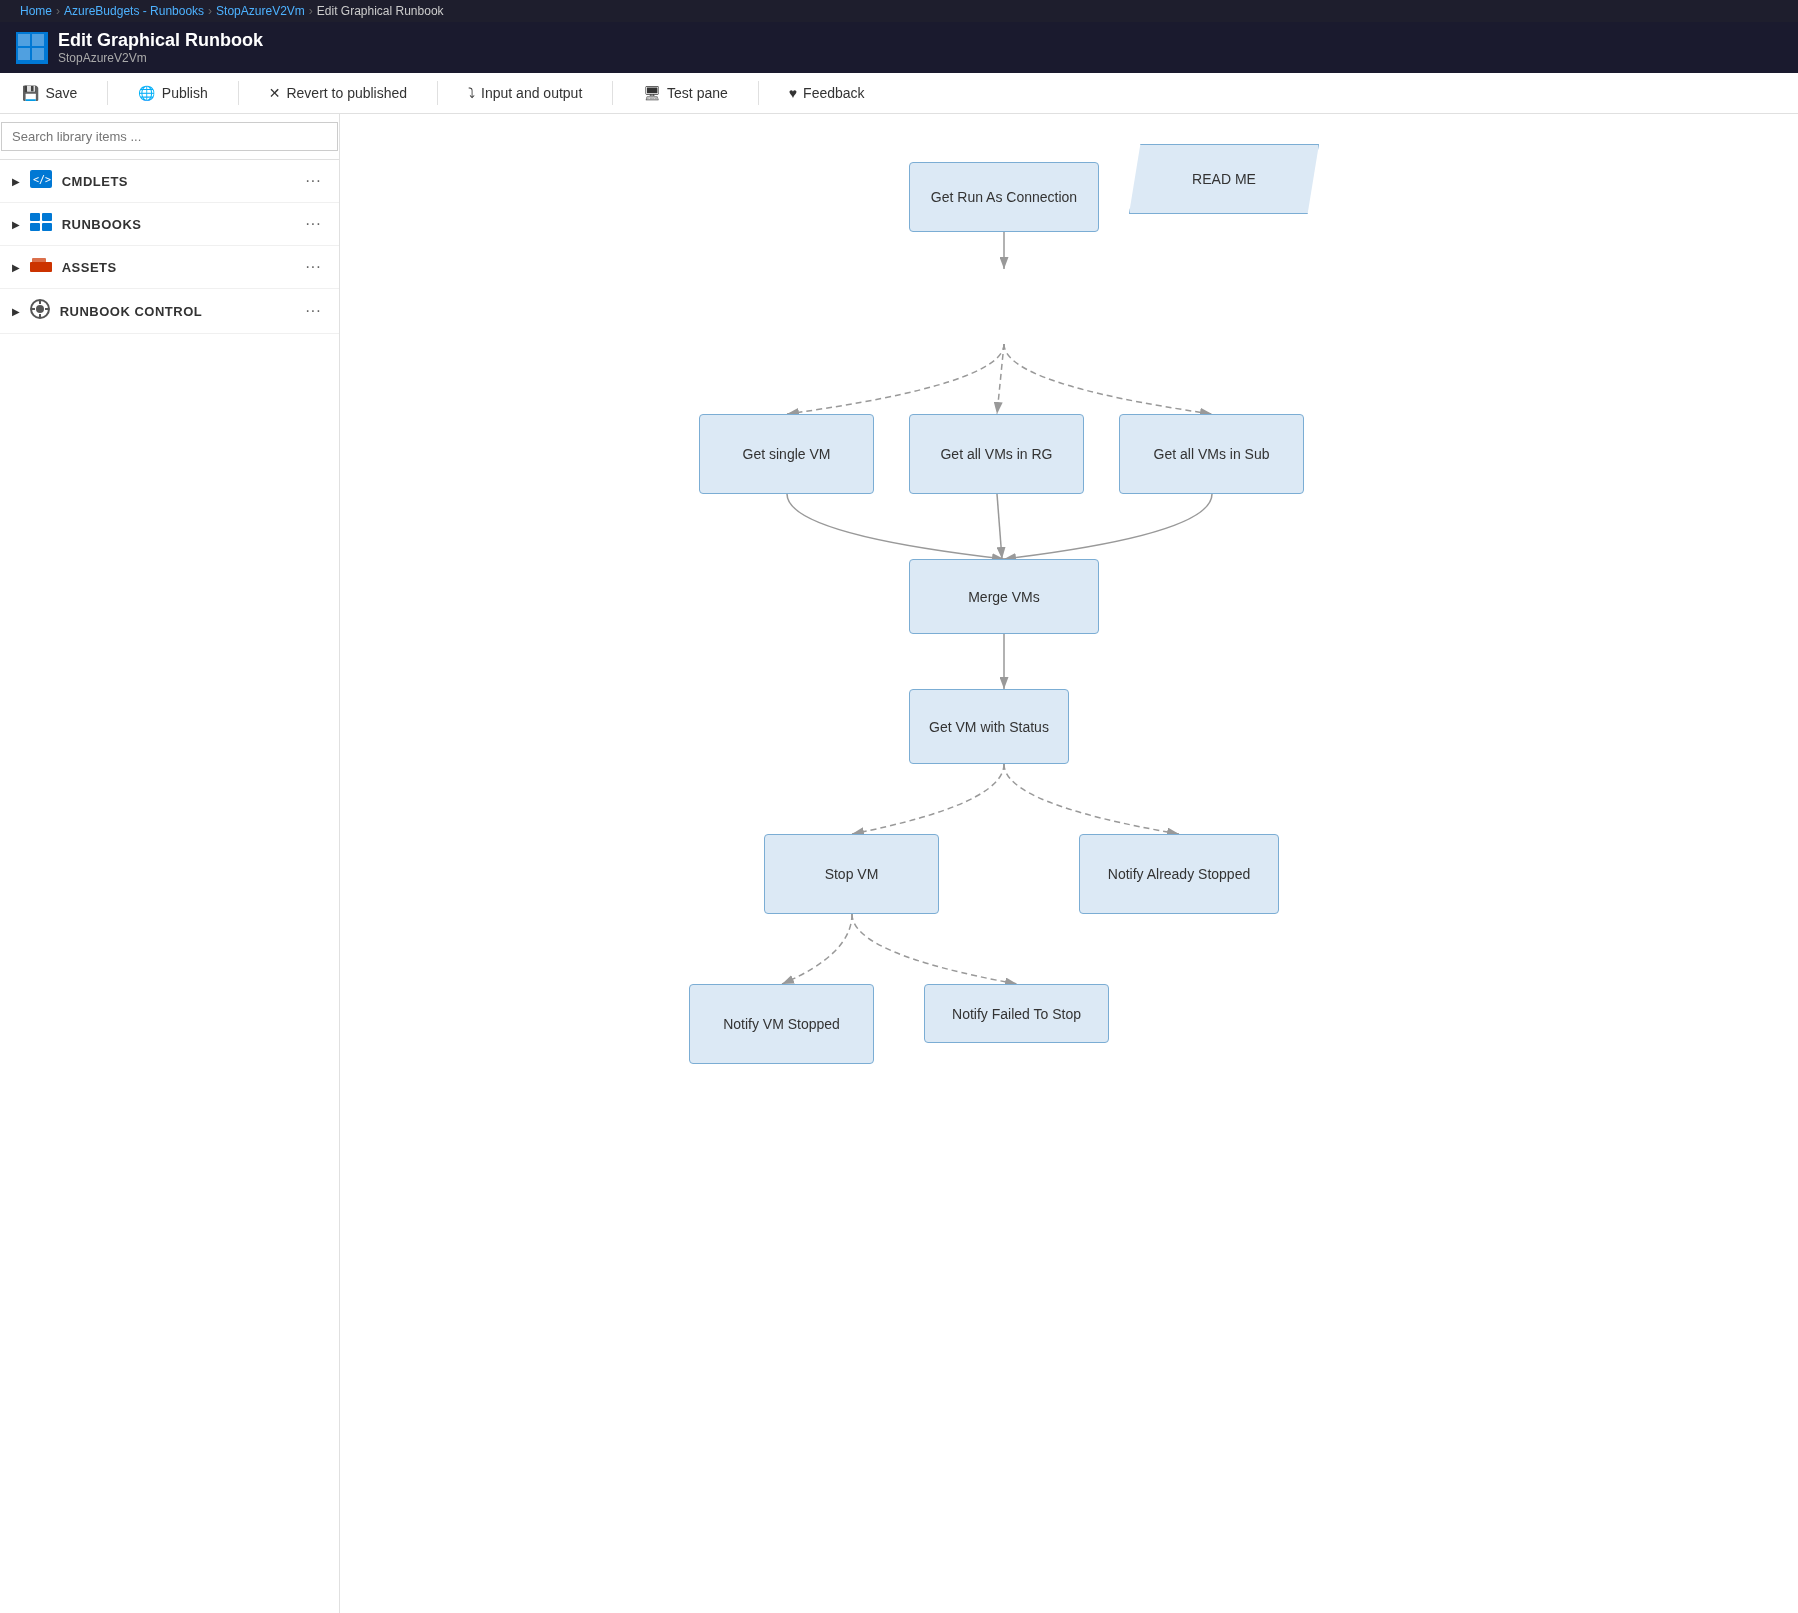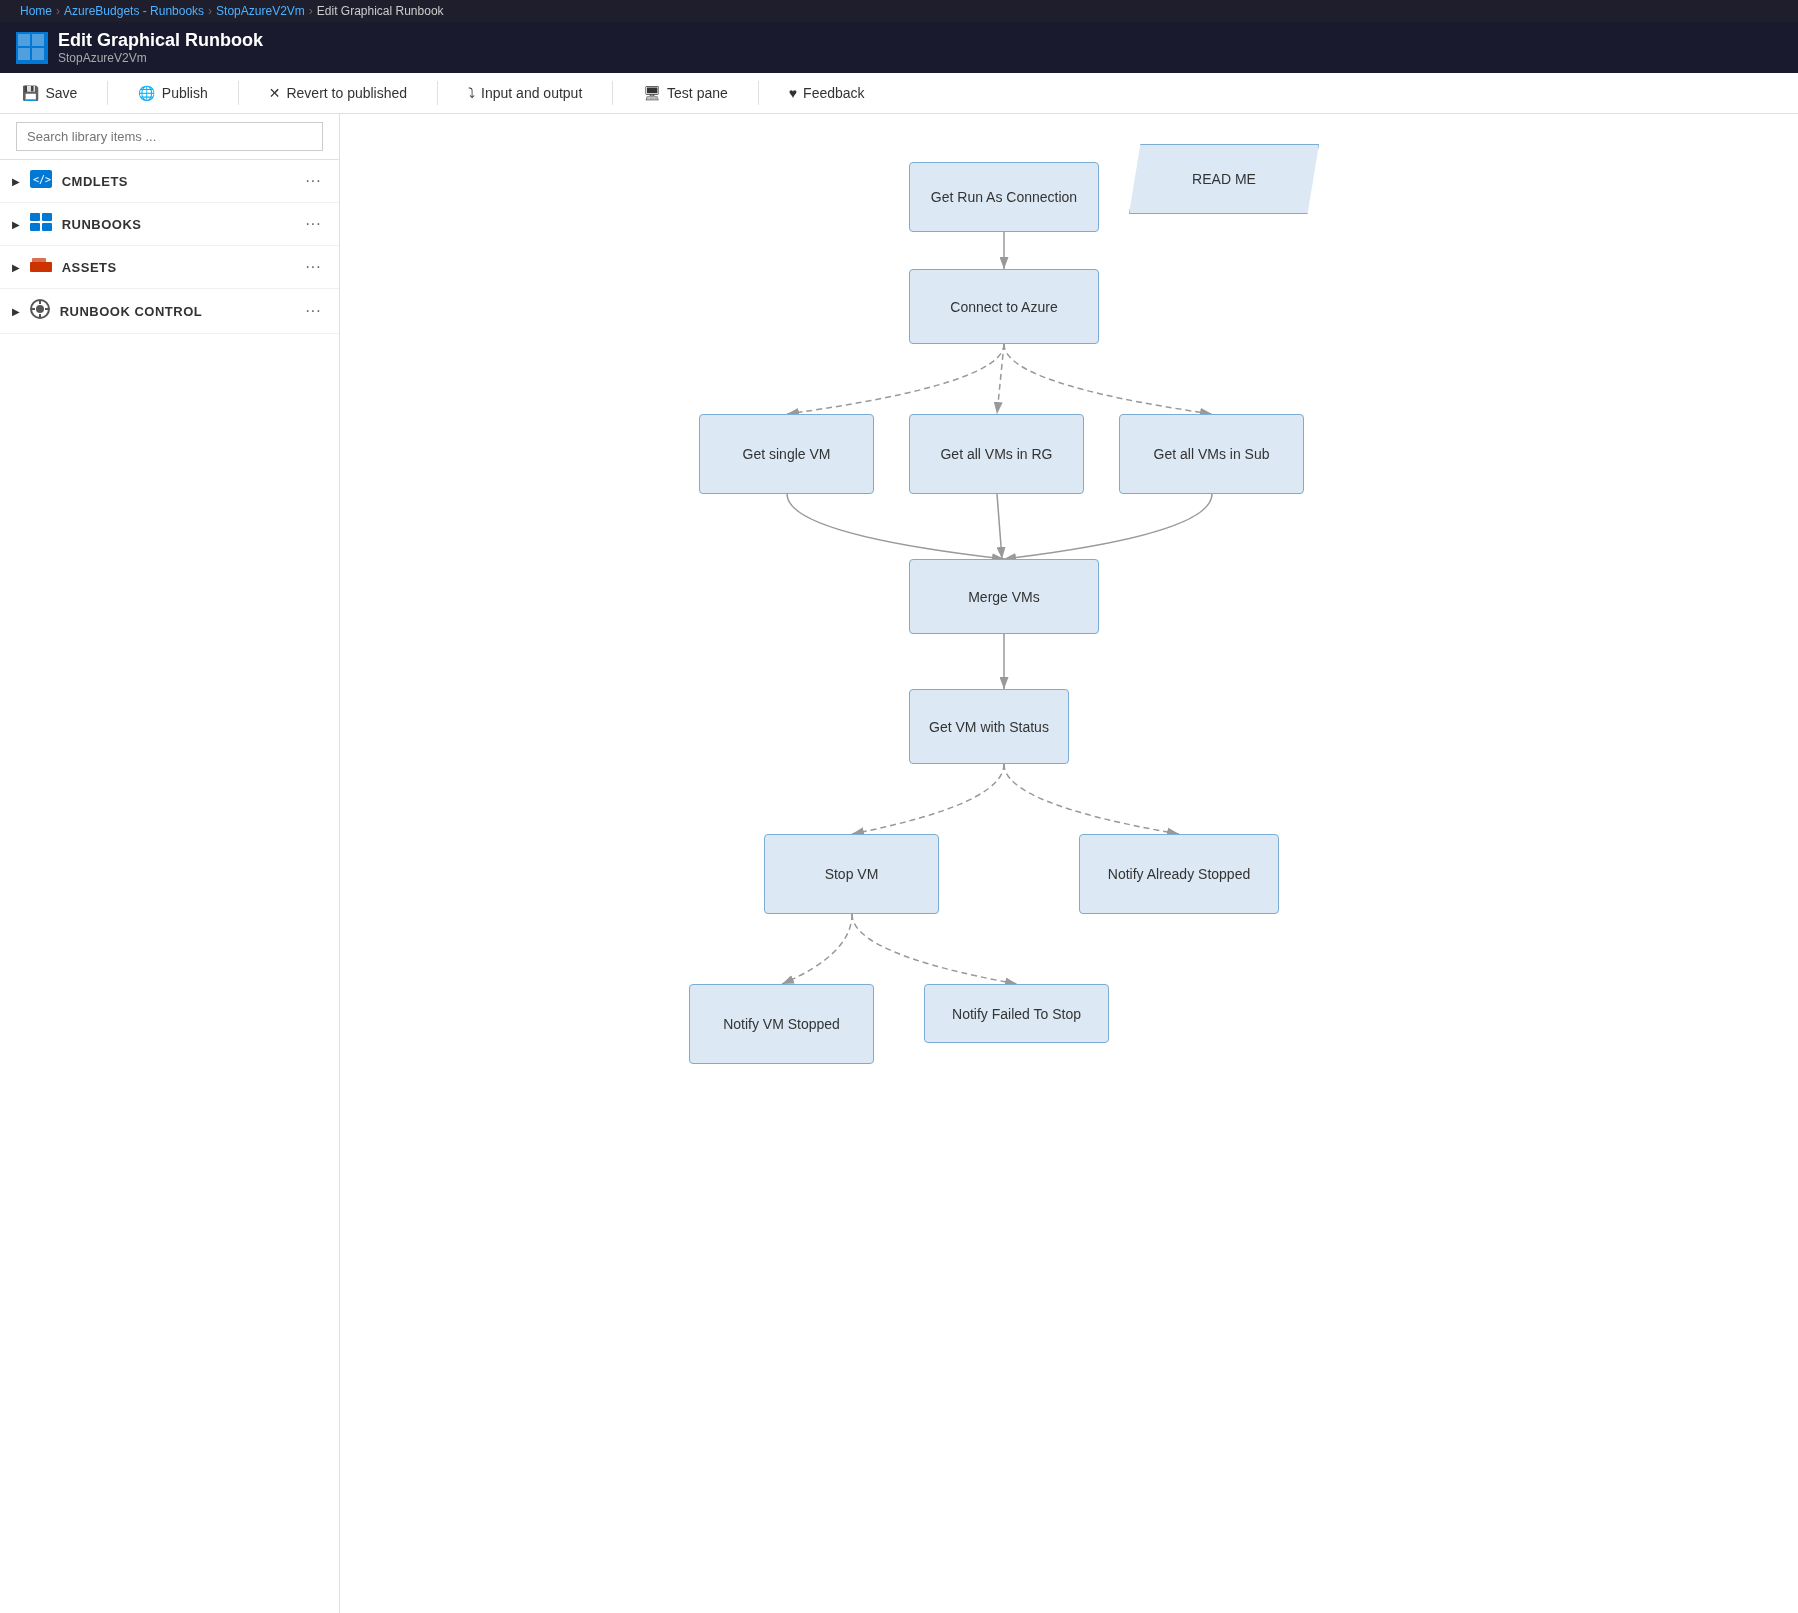--- a/index.html
+++ b/index.html
@@ -63,21 +63,21 @@
     
     .sidebar {
       width: 340px;
       flex-shrink: 0;
       border-right: 1px solid #e0e0e0;
       background: #fff;
       display: flex;
       flex-direction: column;
     }
     .search-box {
-      padding: 8px 16px;
+      padding: 8px 1px;
       border-bottom: 1px solid #e0e0e0;
     }
     .search-box input {
       width: 100%;
       padding: 6px 10px;
       border: 1px solid #ccc;
       font-size: 13px;
       color: #666;
       outline: none;
     }
@@ -312,23 +312,20 @@
       </svg>
 
       <div class="flow-node rounded" style="left:290px;top:48px;width:190px;height:70px;">
         <span>Get Run As Connection</span>
       </div>
 
       <div class="flow-node" style="left:510px;top:30px;width:190px;height:70px;clip-path:polygon(6% 0%, 100% 0%, 94% 100%, 0% 100%);">
         <span>READ ME</span>
       </div>
 
-      <div class="flow-node rounded" style="left:290px;top:155px;width:190px;height:75px;">
-        <span>Connect to Azure</span>
-      </div>
 
       <div class="flow-node rounded" style="left:80px;top:300px;width:175px;height:80px;">
         <span>Get single VM</span>
       </div>
 
       <div class="flow-node rounded" style="left:290px;top:300px;width:175px;height:80px;">
         <span>Get all VMs in RG</span>
       </div>
 
       <div class="flow-node rounded" style="left:500px;top:300px;width:185px;height:80px;">

